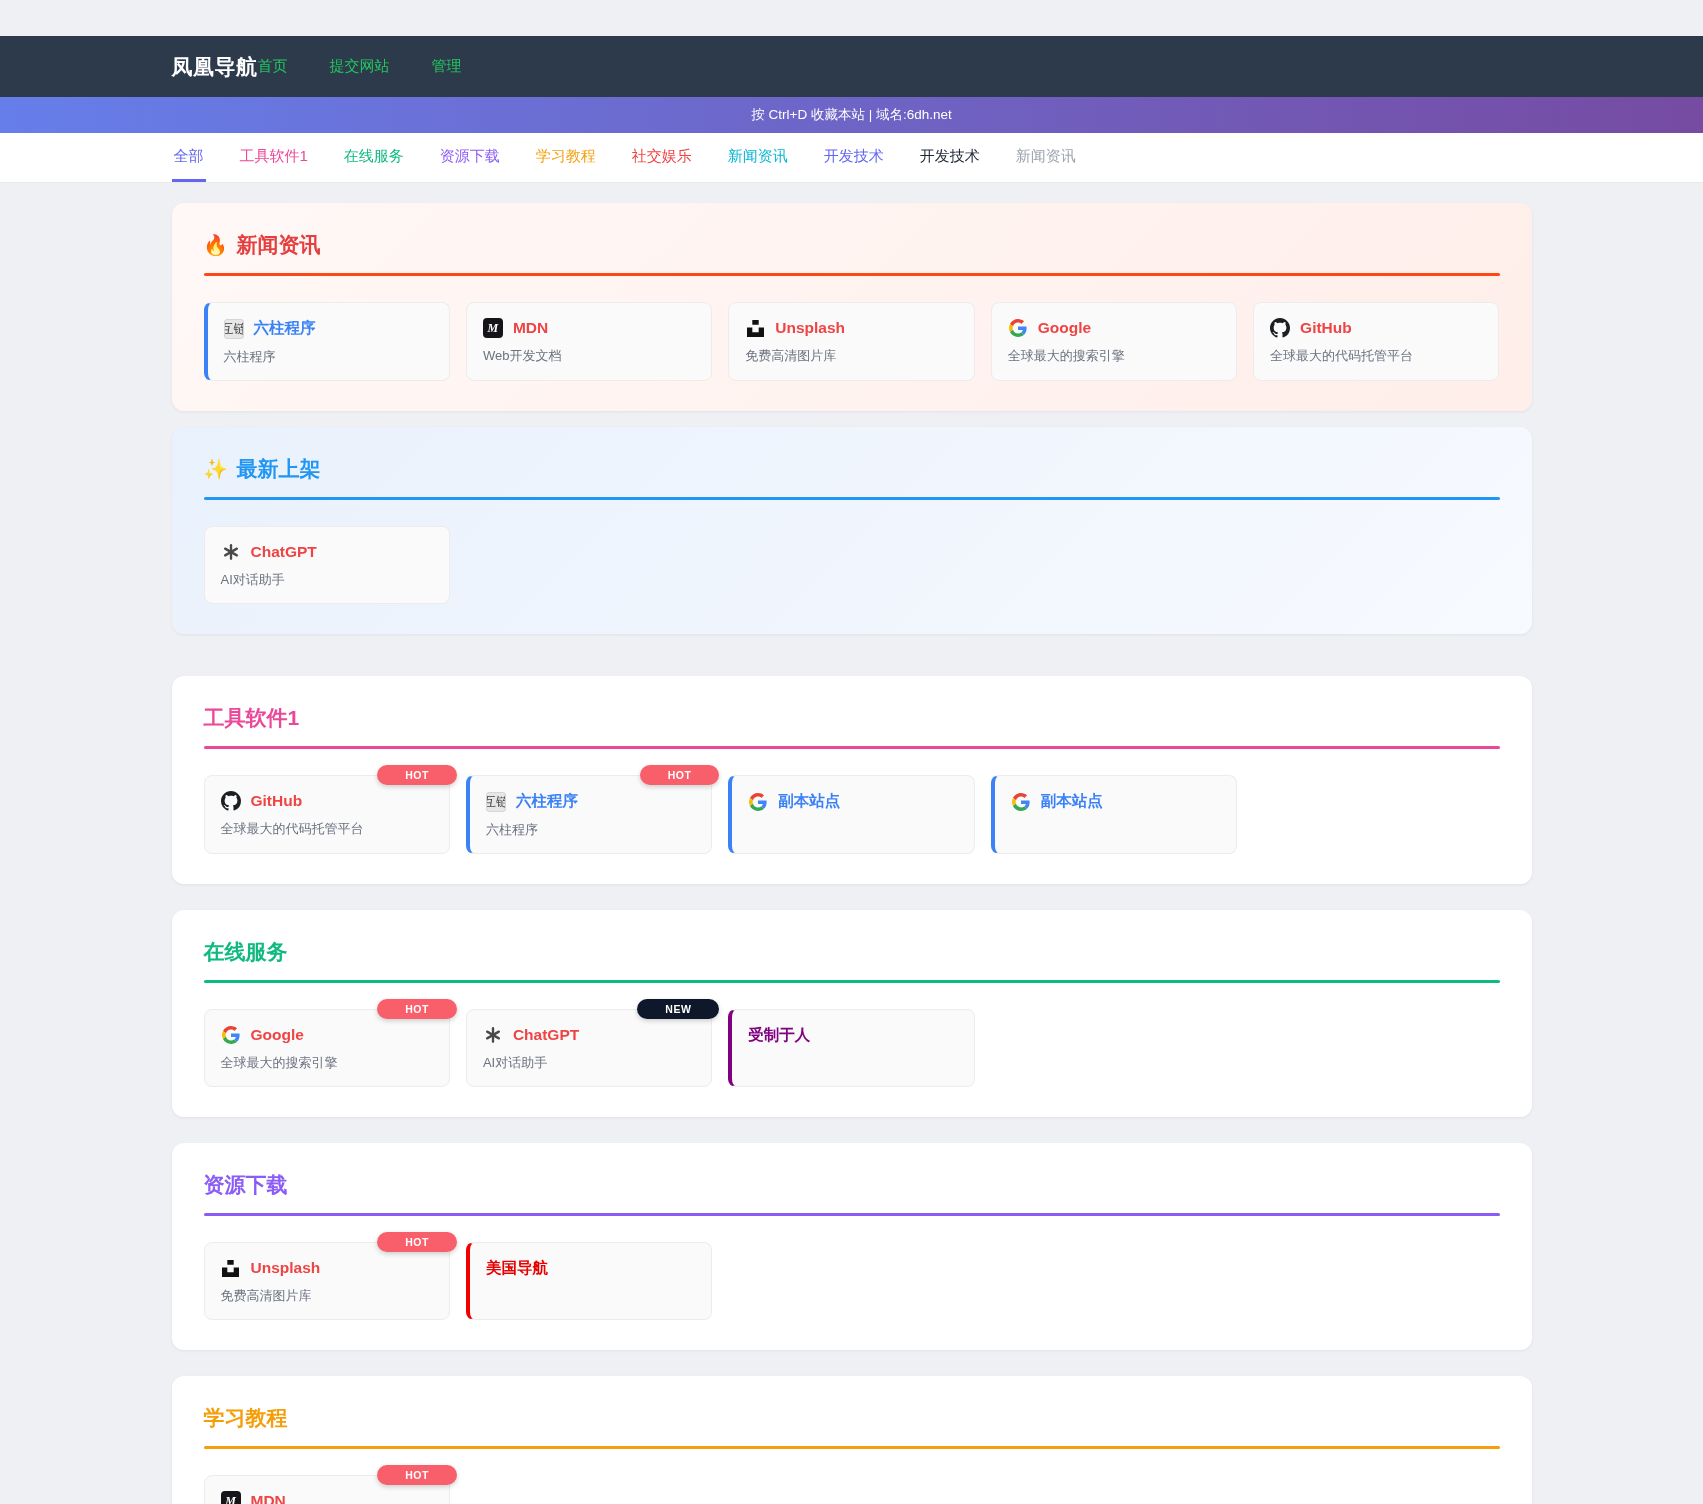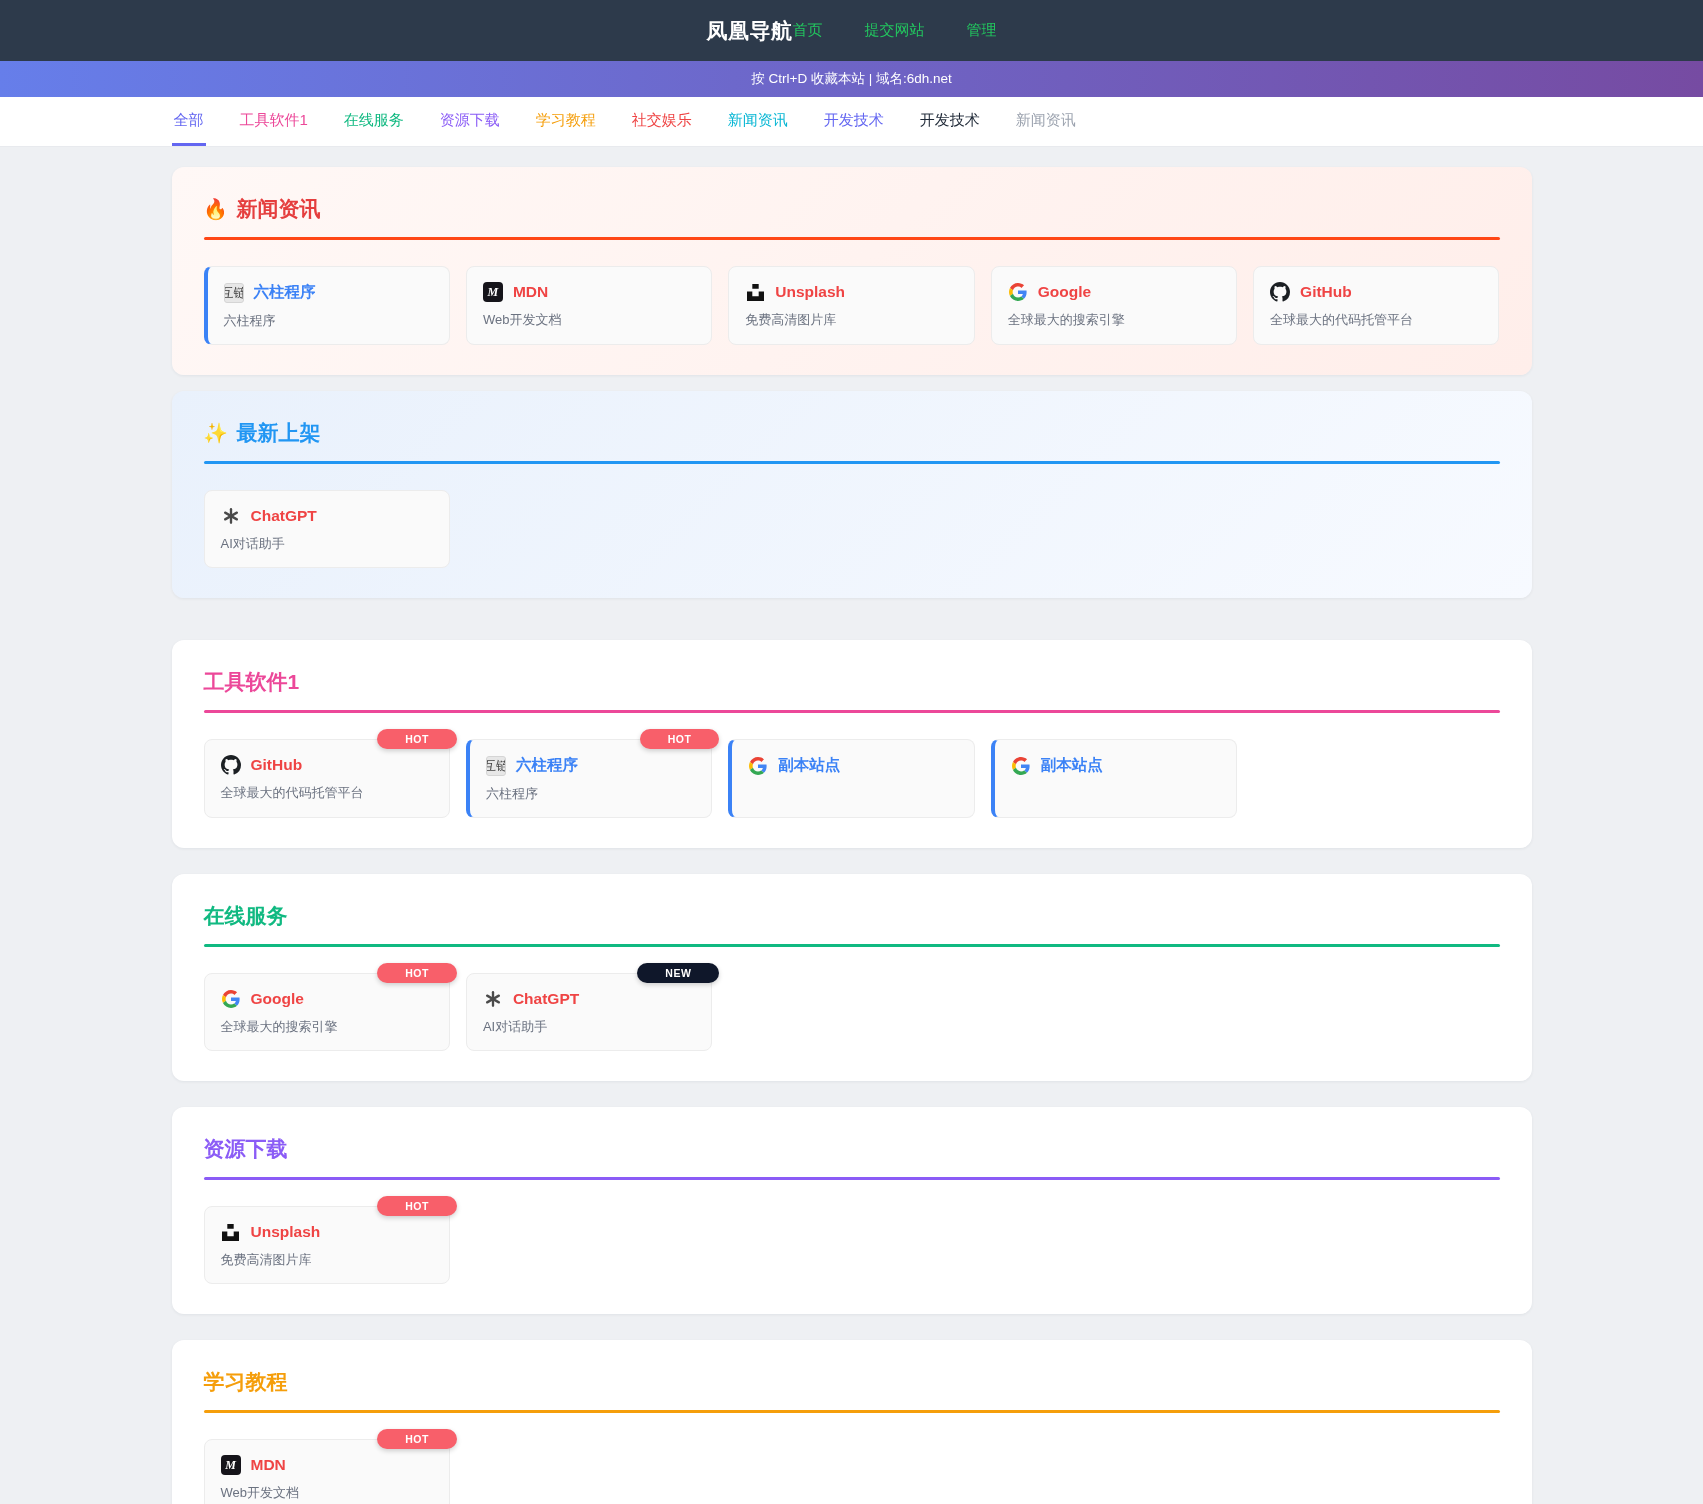--- a/index.html
+++ b/index.html
@@ -6,21 +6,21 @@
   html,body { width:100%; }
   body {
     font-family:"Liberation Sans","DejaVu Sans",sans-serif;
     background:#eef0f3;
     min-width:1400px;
   }
   .container { max-width:1360px; margin:0 auto; }
 
   
   .topbar { background:#2d3a4b; height:61px; }
-  .topbar-inner { display:flex; align-items:center; justify-content:center; height:100%; }
+  .topbar-inner { display:flex; align-items:center; justify-content:flex-start; height:100%;margin-top:36px; }
   .site-title { color:#fff; font-size:21px; font-weight:bold; letter-spacing:.5px; }
   .topnav { display:flex; gap:42px; }
   .nav-link { color:#22c55e; font-size:15px; text-decoration:none; cursor:pointer; }
 
   
   .banner {
     height:36px; display:flex; align-items:center; justify-content:center;
     background:linear-gradient(90deg,#667eea 0%,#764ba2 100%);
     color:#fff; font-size:13.5px;
   }
@@ -301,20 +301,28 @@
                     <rect x="10.6" y="2.5" width="2.8" height="10" rx="1.4" transform="rotate(180 12 12)"></rect>
                     <rect x="10.6" y="2.5" width="2.8" height="10" rx="1.4" transform="rotate(240 12 12)"></rect>
                     <rect x="10.6" y="2.5" width="2.8" height="10" rx="1.4" transform="rotate(300 12 12)"></rect>
                   </g>
                 </svg>
               </span>
       <span class="card-title">ChatGPT</span>
     </div>
     <p class="card-desc">AI对话助手</p>
   </a>
+          <a class="card accent" style="border-left-color: rgb(128, 0, 128);">
+
+    <div class="card-head">
+
+      <span class="card-title" style="color: rgb(128, 0, 128);">受制于人</span>
+    </div>
+
+  </a>
         </div>
   </section>
       <section class="section theme-plain">
     <h2 class="sec-title" style="color: rgb(139, 92, 246);">
 
       <span>资源下载</span>
     </h2>
     <div class="sec-line" style="background: rgb(139, 92, 246);"></div>
     <div class="card-grid">
           <a class="card">
@@ -322,20 +330,28 @@
     <div class="card-head">
       <span class="card-icon">
                 <svg width="17" height="17" viewBox="0 0 24 24">
                   <path fill="#111" d="M7.5 6.75V0h9v6.75h-9zm9 3.75H24V24H0V10.5h7.5v6.75h9V10.5z"></path>
                 </svg>
               </span>
       <span class="card-title">Unsplash</span>
     </div>
     <p class="card-desc">免费高清图片库</p>
   </a>
+          <a class="card accent" style="border-left-color: rgb(241, 0, 0);">
+
+    <div class="card-head">
+
+      <span class="card-title" style="color: rgb(230, 0, 0);">美国导航</span>
+    </div>
+
+  </a>
         </div>
   </section>
       <section class="section theme-plain">
     <h2 class="sec-title" style="color: rgb(245, 158, 11);">
 
       <span>学习教程</span>
     </h2>
     <div class="sec-line" style="background: rgb(245, 158, 11);"></div>
     <div class="card-grid">
           <a class="card">

